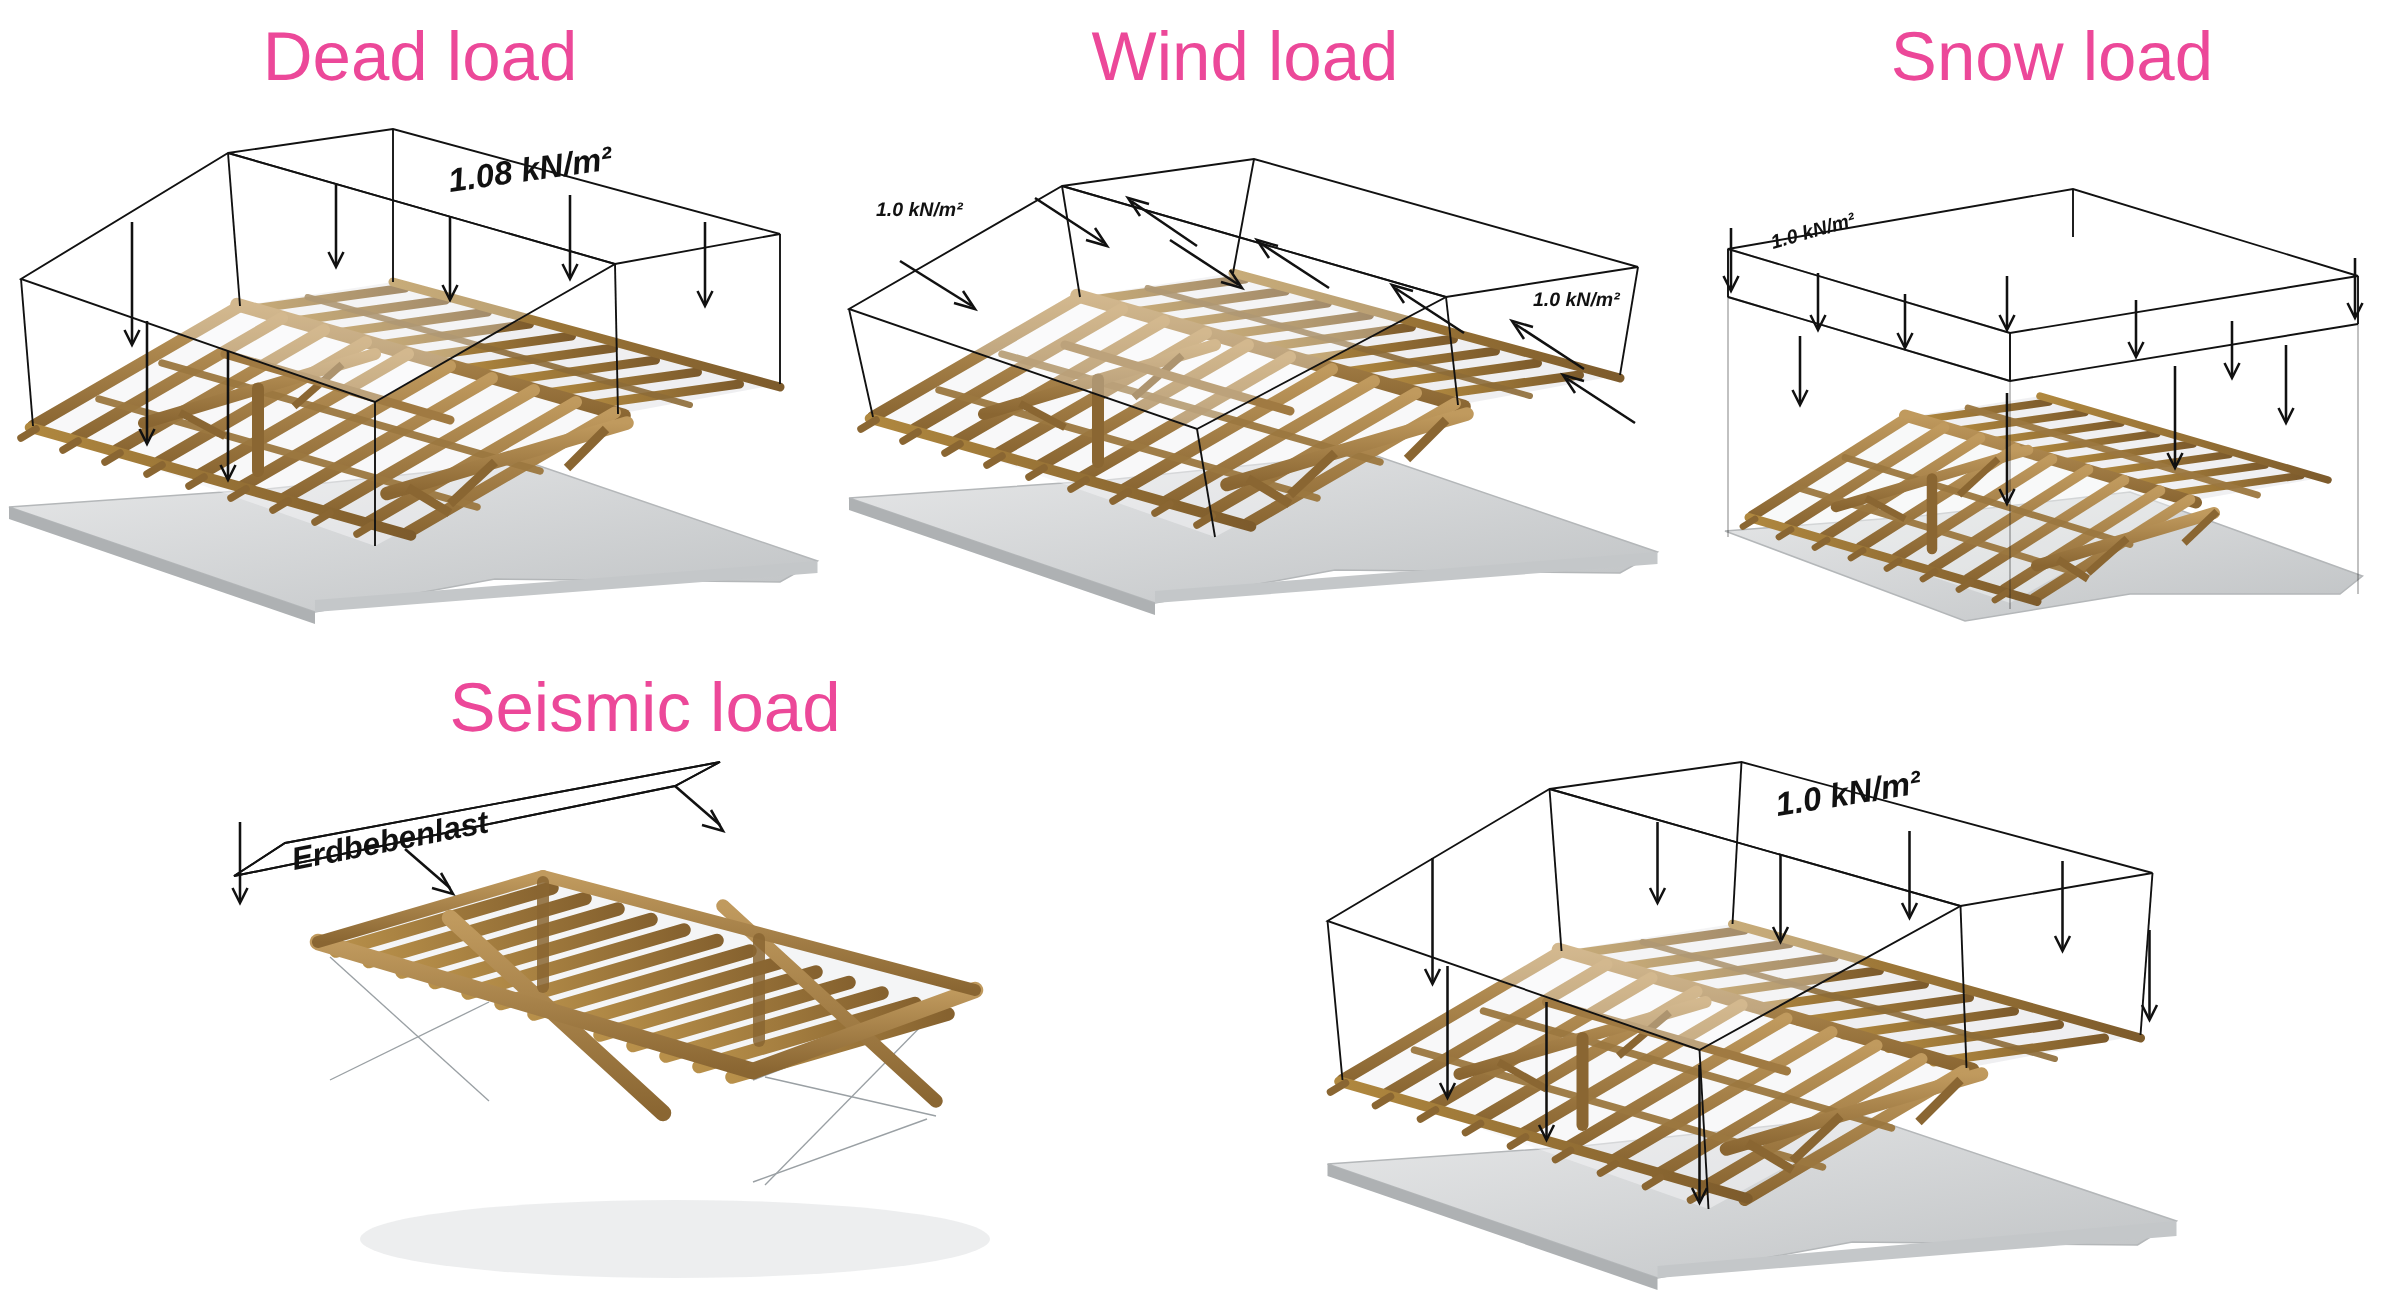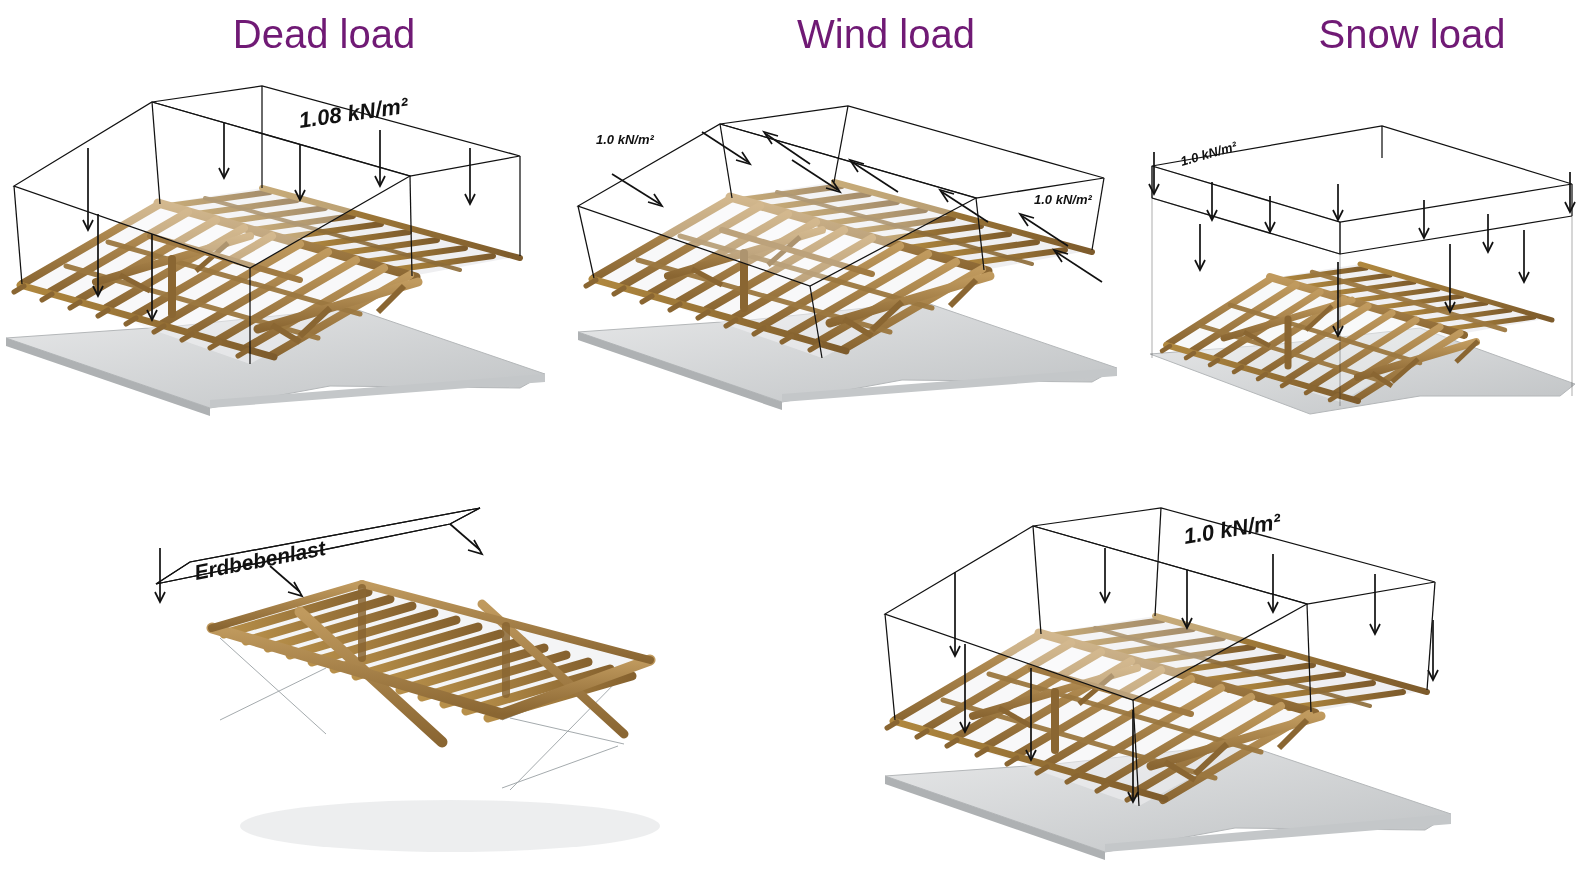--- a/index.html
+++ b/index.html
@@ -1,21 +1,21 @@
 <!DOCTYPE html>
 <html><head>
 <meta charset="utf-8">
 <style>
   html,body{margin:0;padding:0;background:#ffffff;}
   body{width:1592px;height:871px;position:relative;overflow:hidden;
        font-family:"Liberation Sans","DejaVu Sans",sans-serif;}
   .panel{position:absolute;}
-  .ptitle{position:absolute;text-align:center;color:#701a75;
-          font-size:40px;font-weight:400;line-height:1;white-space:nowrap;
-          font-family:"Liberation Sans","DejaVu Sans",sans-serif;margin-left:44px;}
+  .ptitle{position:absolute;text-align:center;color:#ec4899;
+          font-size:46px;font-weight:400;line-height:1;white-space:nowrap;
+          font-family:"Liberation Sans","DejaVu Sans",sans-serif;}
   .stage{position:absolute;}
   svg{display:block;overflow:visible;}
   .ld-line{stroke:#111;stroke-width:1.25;fill:none;}
   .ld-plane{stroke:#111;stroke-width:1.25;fill:rgba(255,255,255,0.30);}
   .ld-arrow{stroke:#111;stroke-width:1.7;fill:none;}
   .cable{stroke:#9aa0a4;stroke-width:0.9;fill:none;}
   .vlabel{font-family:"Liberation Sans","DejaVu Sans",sans-serif;
           font-style:italic;font-weight:600;fill:#111;}
 </style>
 </head>
@@ -152,21 +152,21 @@
             <path d="M93,200 L98,210 L103,200"></path>
           <line x1="152" y1="148" x2="152" y2="232"></line>
             <path d="M147,224 L152,234 L157,224"></path>
         </g>
       </g>
       <text class="vlabel" x="300" y="42" font-size="22" transform="rotate(-8 300 42)">1.08 kN/m²</text>
     </svg>
   </div>
 </div>
 
-<div class="panel" style="left:552px;top:0px;width:580px;height:430px;text-decoration:underline;">
+<div class="panel" style="left:540px;top:0px;width:580px;height:430px;text-decoration:underline;">
   <div class="ptitle" style="left:0;top:14px;width:580px;">Wind load</div>
 
   <div class="stage" style="left:0px;top:86px;width:580px;height:340px;">
     <svg width="580" height="340" viewBox="0 0 580 340">
       <defs>
         <linearGradient id="wd2" x1="0" y1="0" x2="0" y2="1">
           <stop offset="0" stop-color="#c09a5e"></stop>
             <stop offset="1" stop-color="#8a6632"></stop>
         </linearGradient>
         <linearGradient id="wd2b" x1="0" y1="0" x2="1" y2="0">
@@ -420,20 +420,21 @@
           <line x1="404" y1="134" x2="404" y2="184"></line>
             <path d="M399,176 L404,186 L409,176"></path>
         </g>
       </g>
       <text class="vlabel" x="62" y="70" font-size="13" transform="rotate(-16 62 70)">1.0 kN/m²</text>
     </svg>
   </div>
 </div>
 
 <div class="panel" style="left:150px;top:430px;width:560px;height:441px;">
+  <div class="ptitle" style="left:0;top:18px;width:560px;">Seismic load</div>
 
   <div class="stage" style="left:0px;top:78px;width:560px;height:350px;">
     <svg width="560" height="350" viewBox="0 0 560 350">
       <defs>
         <linearGradient id="wd4" x1="0" y1="0" x2="0" y2="1">
           <stop offset="0" stop-color="#c09a5e"></stop>
             <stop offset="1" stop-color="#8a6632"></stop>
         </linearGradient>
         <linearGradient id="wd4b" x1="0" y1="0" x2="1" y2="0">
           <stop offset="0" stop-color="#b8904a"></stop>

